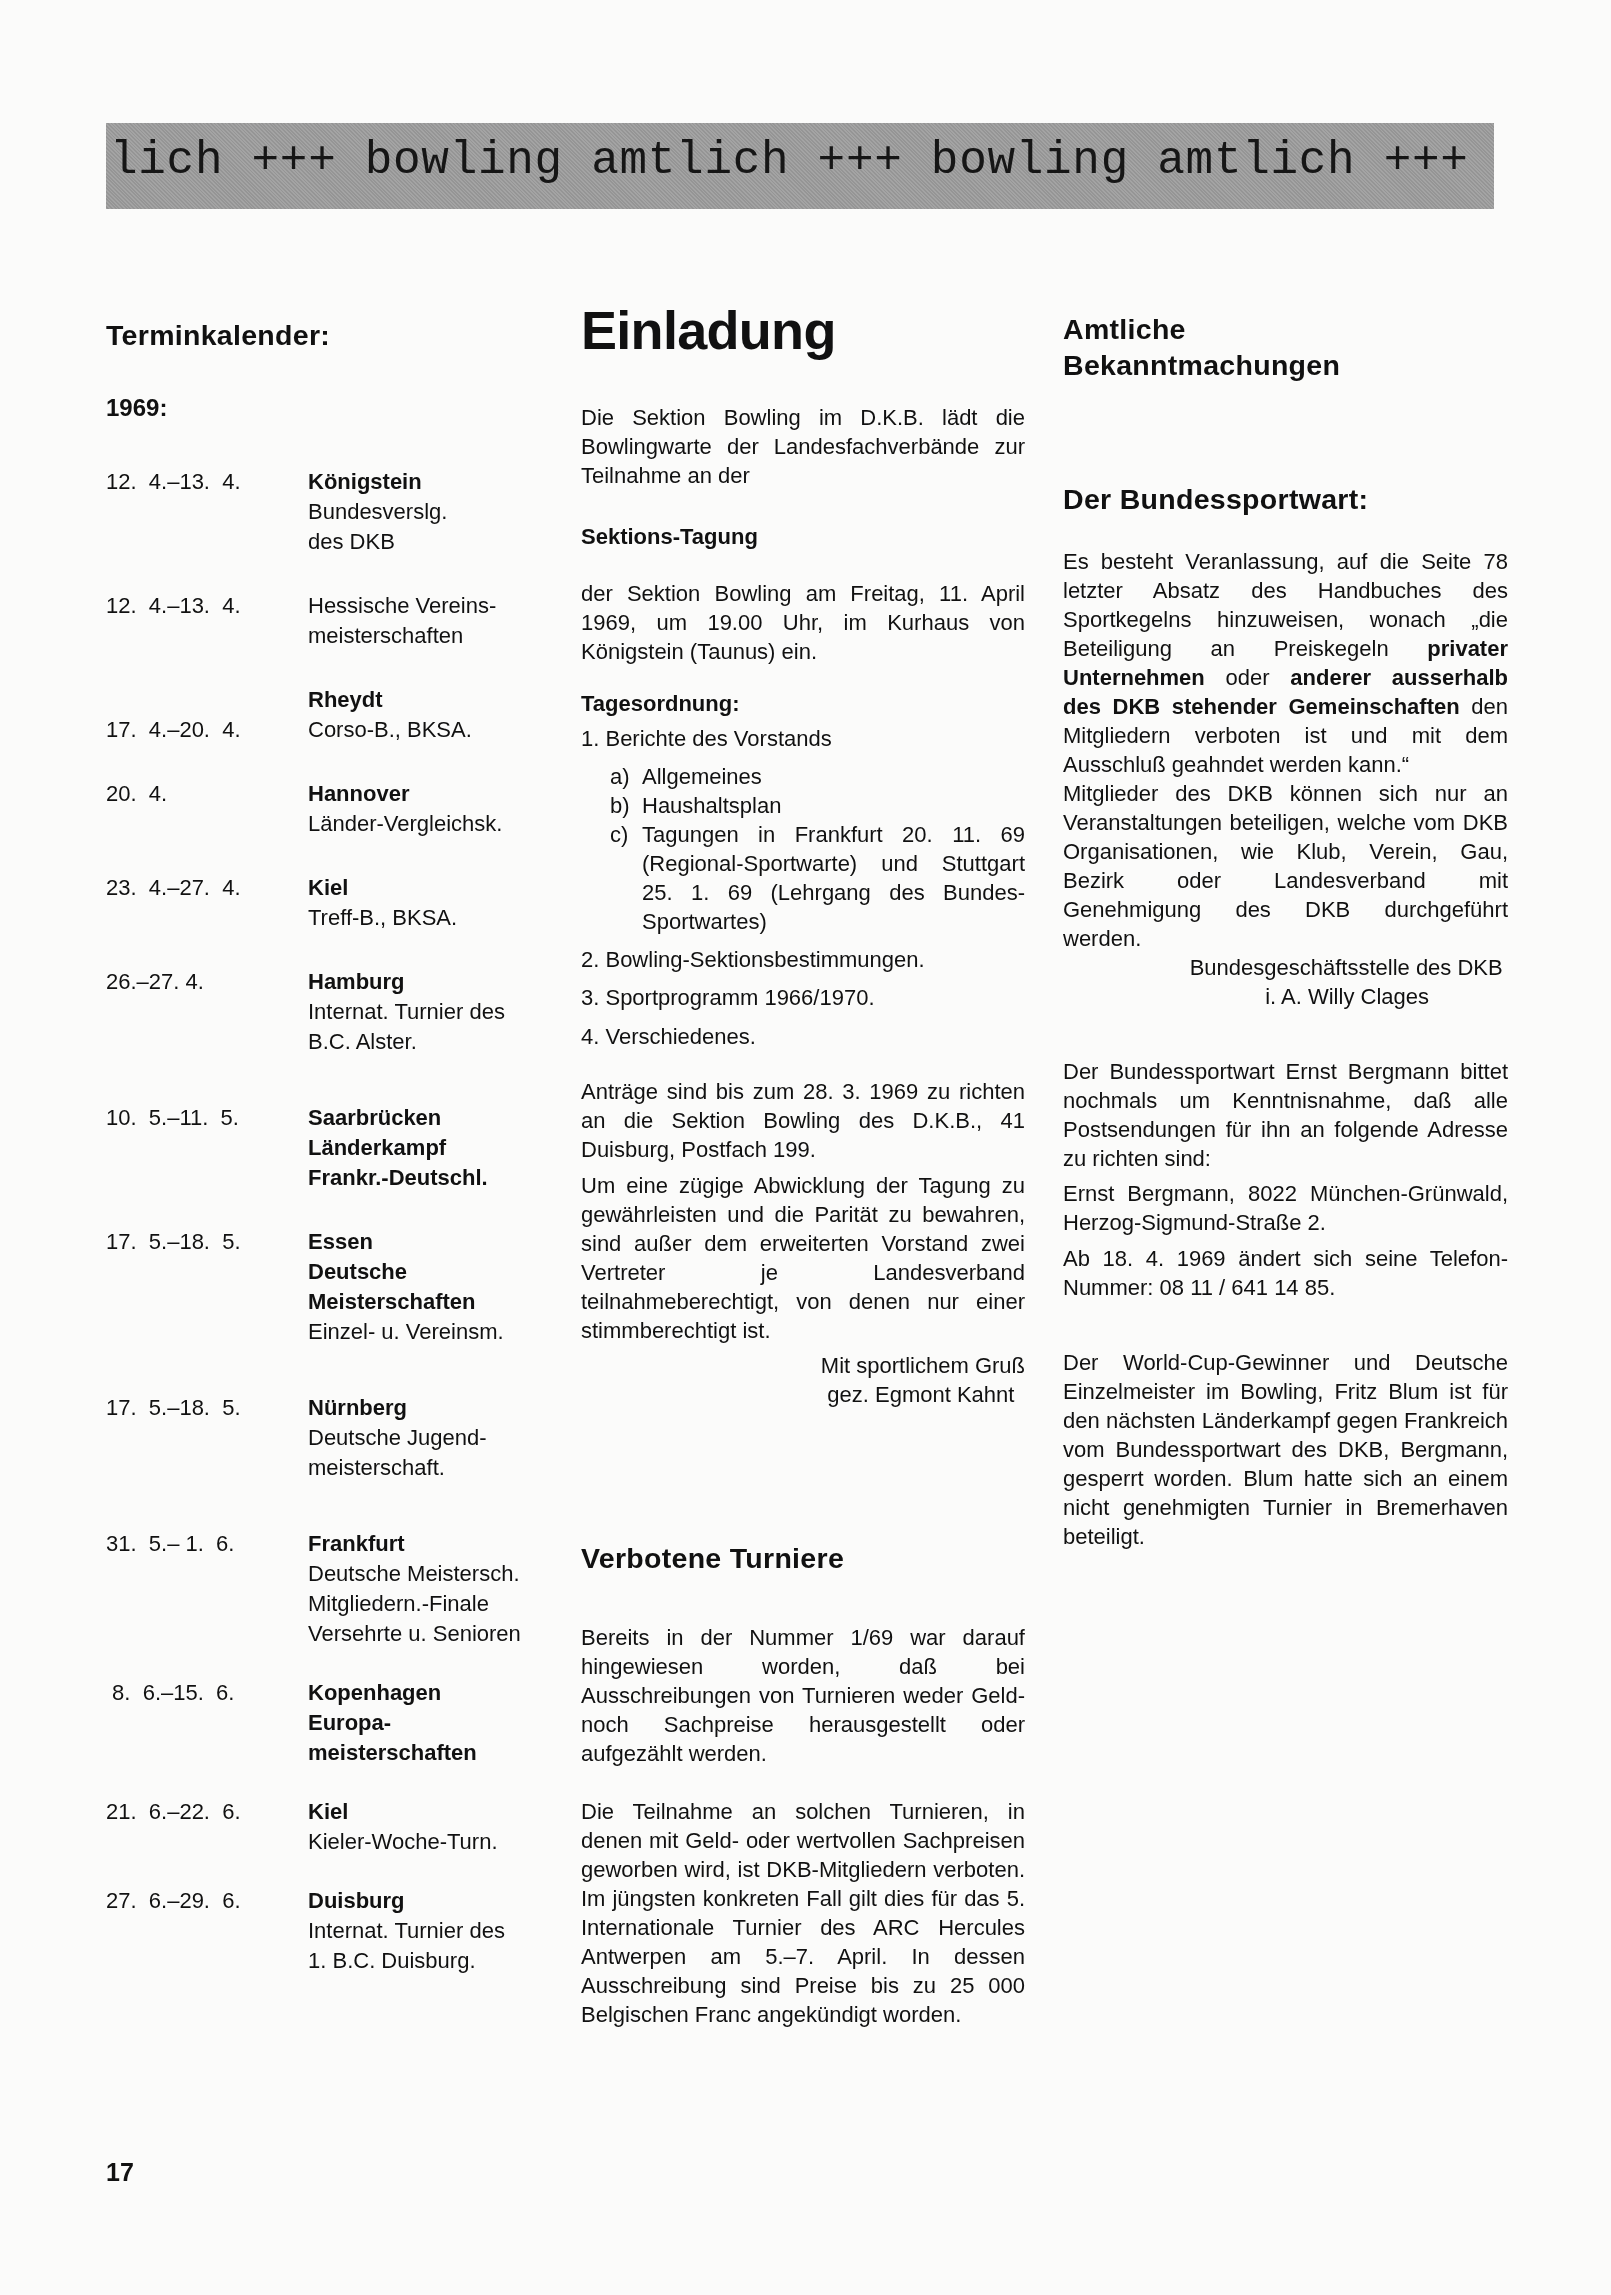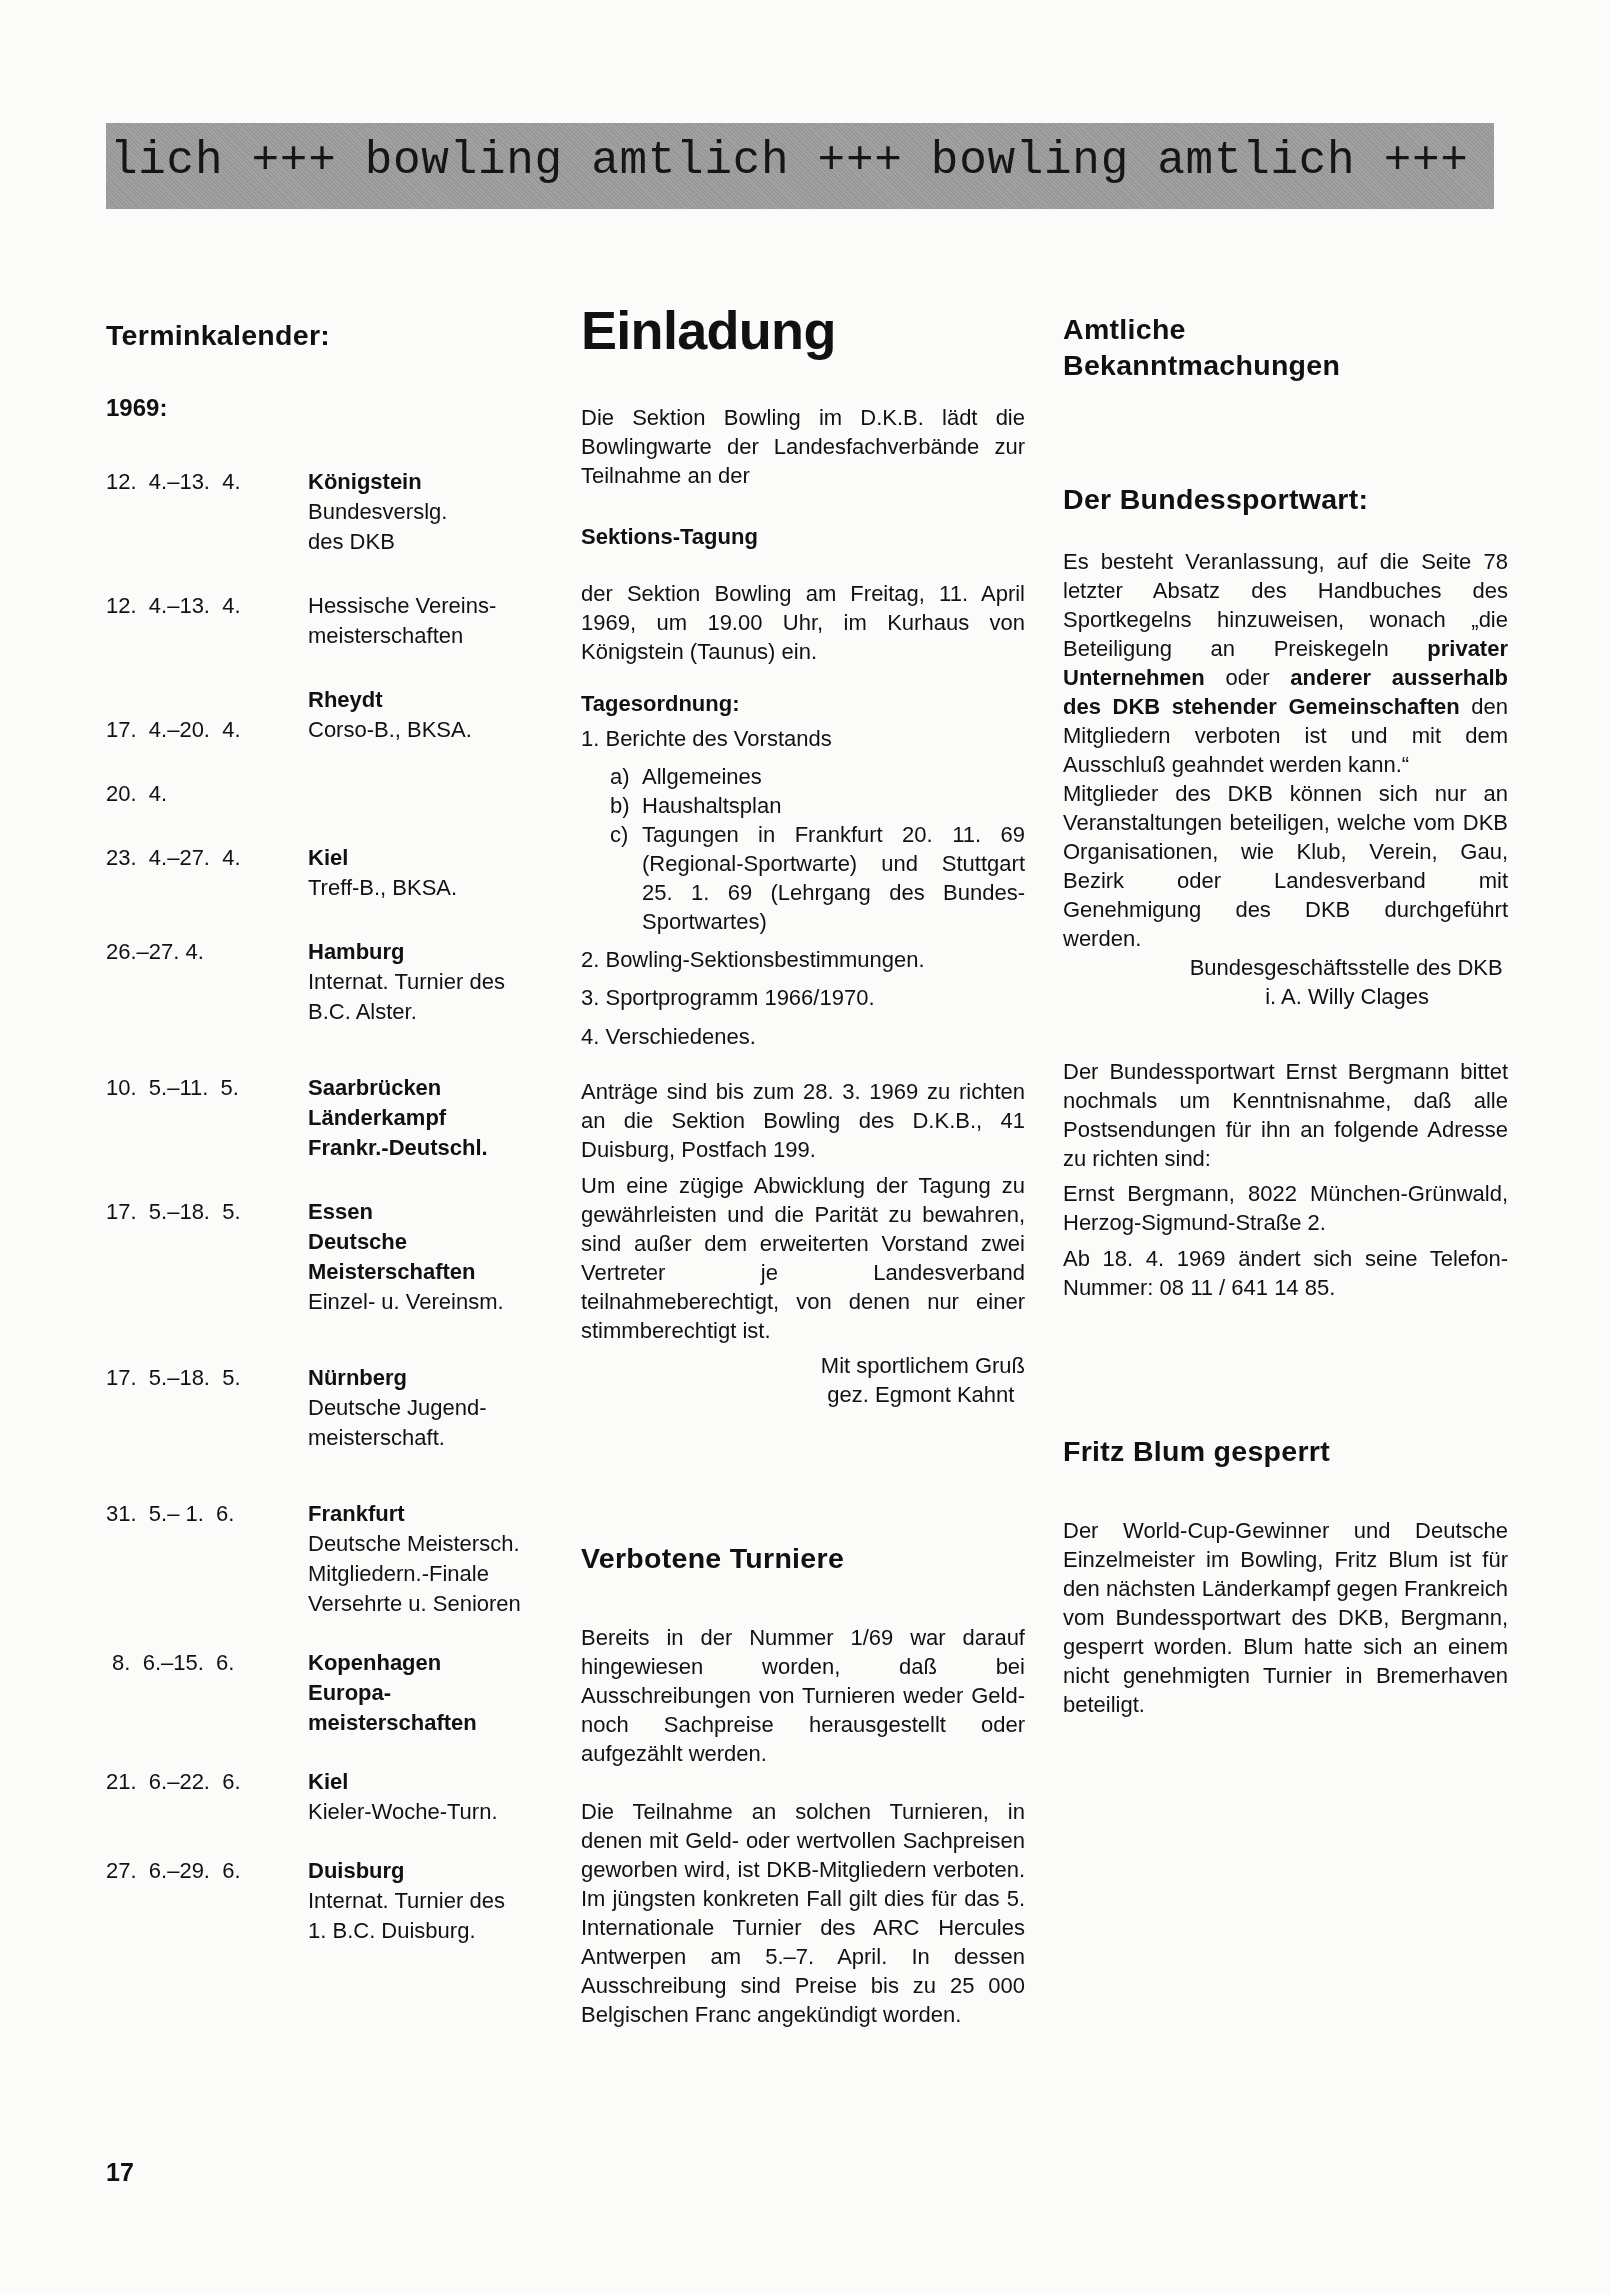--- a/index.html
+++ b/index.html
@@ -77,20 +77,24 @@
       </div>
       <div class="event" style="margin-top: 34px; align-items: flex-end;">
         <div class="date">17.  4.–20.  4.</div>
         <div class="desc">
           <span class="city">Rheydt</span>
           <span class="line">Corso-B., BKSA.</span>
         </div>
       </div>
       <div class="event" style="margin-top: 34px;">
         <div class="date">20.  4.</div>
+        <div class="desc">
+          <span class="city">Hannover</span>
+          <span class="line">Länder-Vergleichsk.</span>
+        </div>
       </div>
       <div class="event" style="margin-top: 34px;">
         <div class="date">23.  4.–27.  4.</div>
         <div class="desc">
           <span class="city">Kiel</span>
           <span class="line">Treff-B., BKSA.</span>
         </div>
       </div>
       <div class="event" style="margin-top: 34px;">
         <div class="date">26.–27. 4.</div>
@@ -201,18 +205,17 @@
   </h2>
   <h2 class="h-big" style="margin-top:99px">Der Bundessportwart:</h2>
   <p class="p" style="margin-top:29px"><span>Es besteht Veranlassung, auf die Seite 78 letzter Absatz des Handbuches des Sportkegelns hinzuweisen, wonach „die Beteiligung an Preiskegeln </span><b>privater Unternehmen</b><span> oder </span><b>anderer ausserhalb des DKB stehender Gemeinschaften</b><span> den Mitgliedern verboten ist und mit dem Ausschluß geahndet werden kann.“</span></p>
   <p class="p">Mitglieder des DKB können sich nur an Veranstaltungen beteiligen, welche vom DKB Organisationen, wie Klub, Verein, Gau, Bezirk oder Landesverband mit Genehmigung des DKB durchgeführt werden.</p>
   <p class="p right" style="padding-right:5.3px">Bundesgeschäftsstelle des DKB</p>
   <p class="p right" style="padding-right:79px">i. A. Willy Clages</p>
   <p class="p" style="margin-top:46px">Der Bundessportwart Ernst Bergmann bittet nochmals um Kenntnisnahme, daß alle Postsendungen für ihn an folgende Adresse zu richten sind:</p>
   <p class="p" style="margin-top:6.6px">Ernst Bergmann, 8022 München-Grünwald, Herzog-Sigmund-Straße 2.</p>
   <p class="p" style="margin-top:6.6px">Ab 18. 4. 1969 ändert sich seine Telefon-Nummer: 08 11 / 641 14 85.</p>
 
-  <h2 class="h-big" style="margin-top:132px">Fritz Blum gesperrt</h2>
   <p class="p" style="margin-top:46px">Der World-Cup-Gewinner und Deutsche Einzelmeister im Bowling, Fritz Blum ist für den nächsten Länderkampf gegen Frankreich vom Bundessportwart des DKB, Bergmann, gesperrt worden. Blum hatte sich an einem nicht genehmigten Turnier in Bremerhaven beteiligt.</p>
 </div>
 
 <div class="pagenum">17</div>
 
 
 </body></html>

